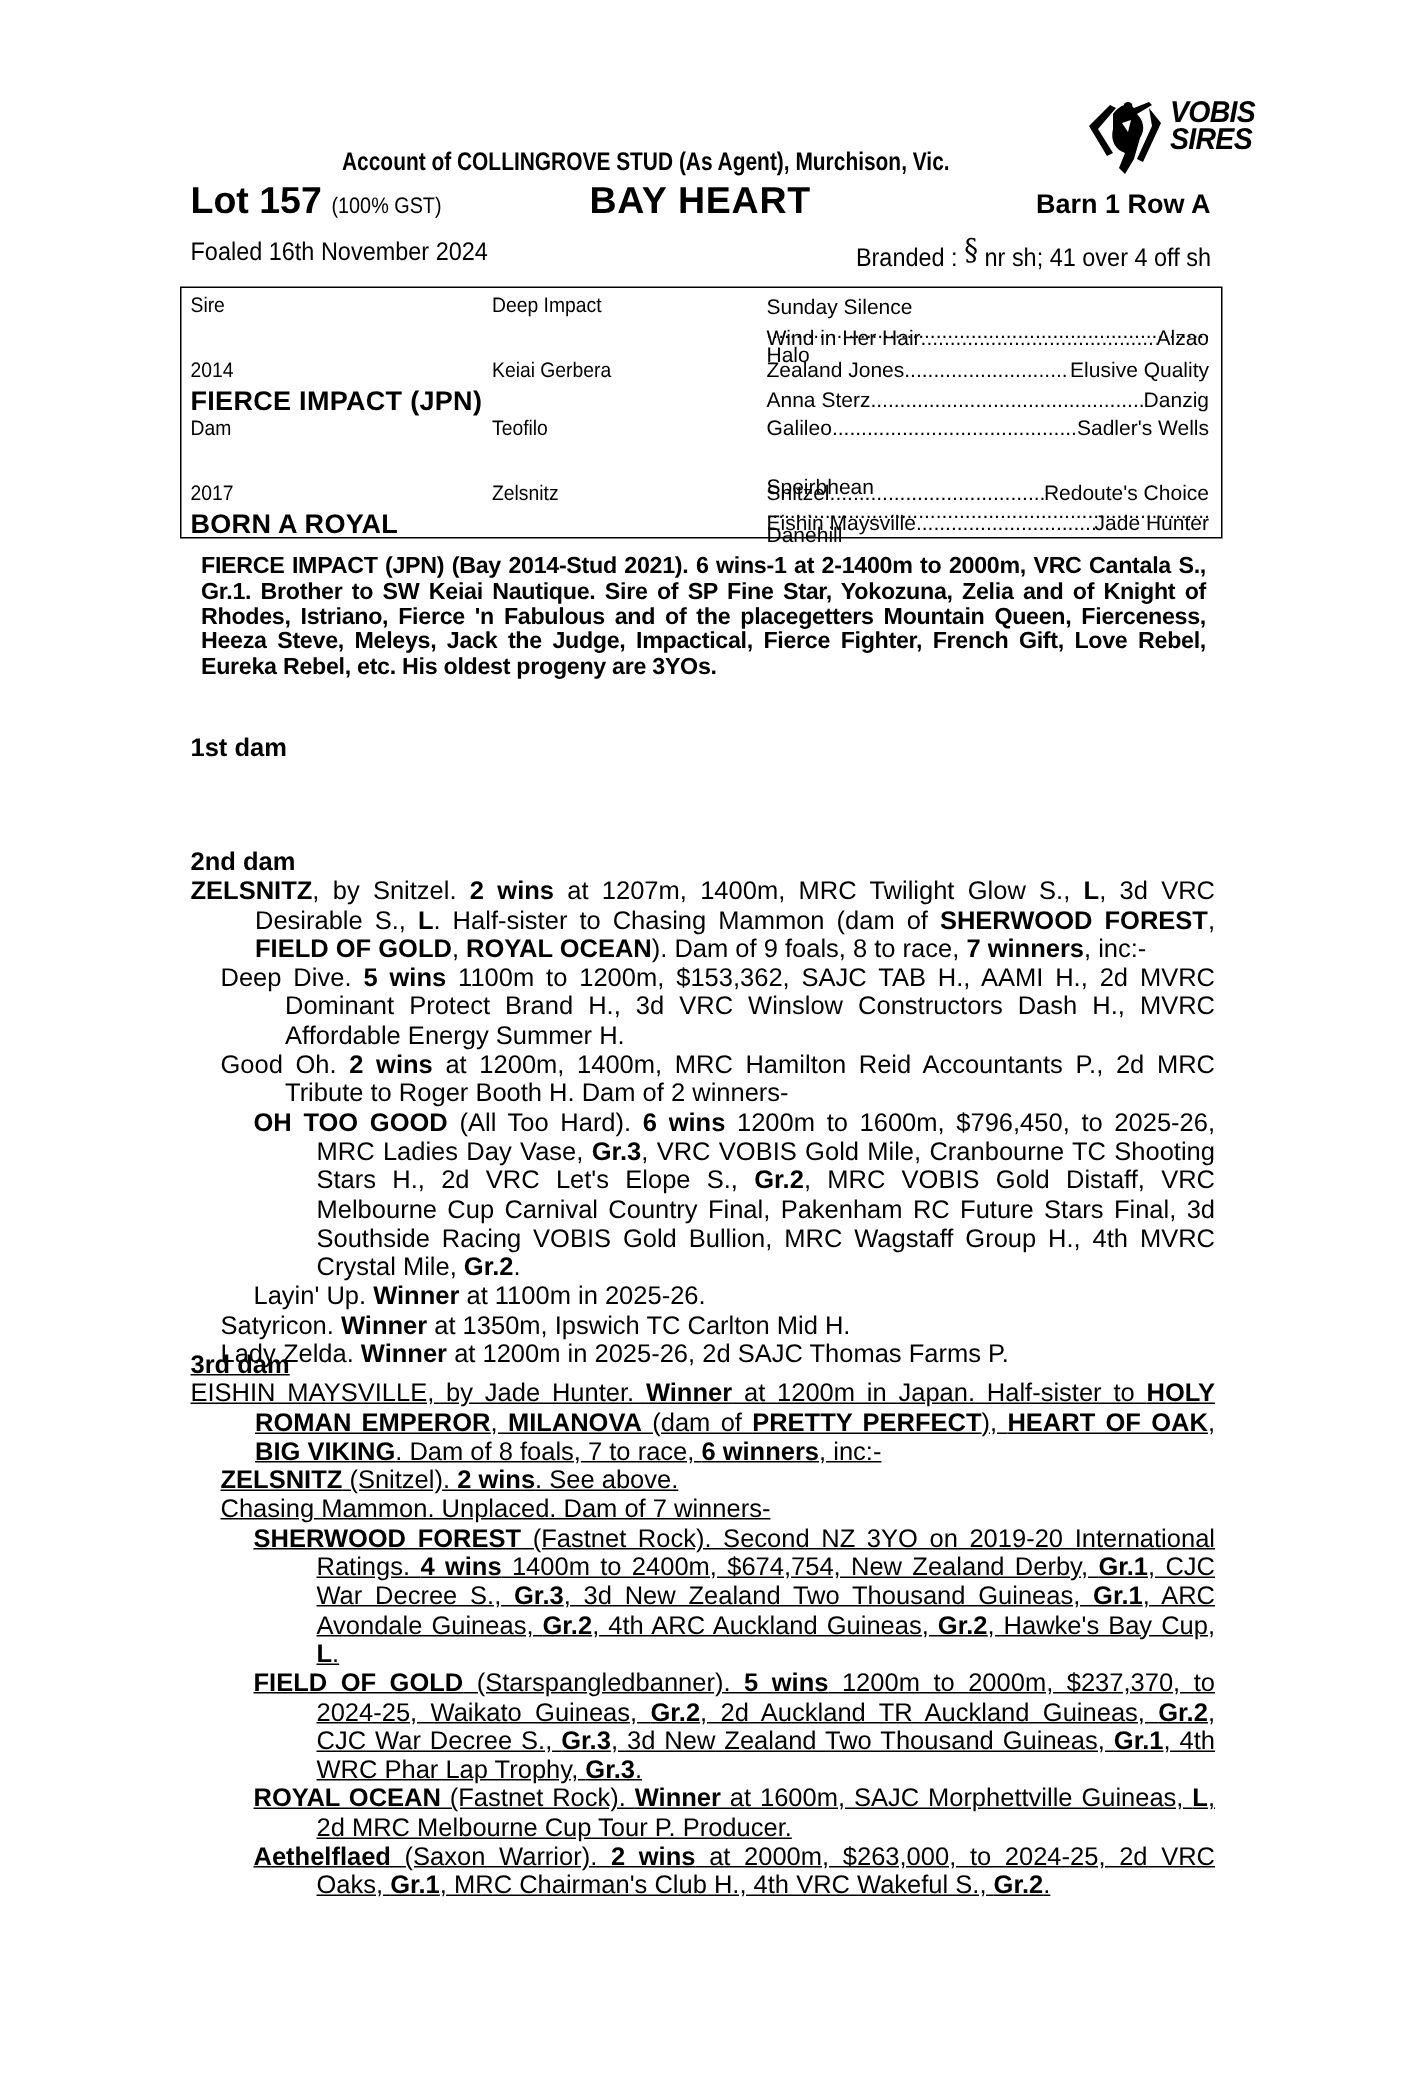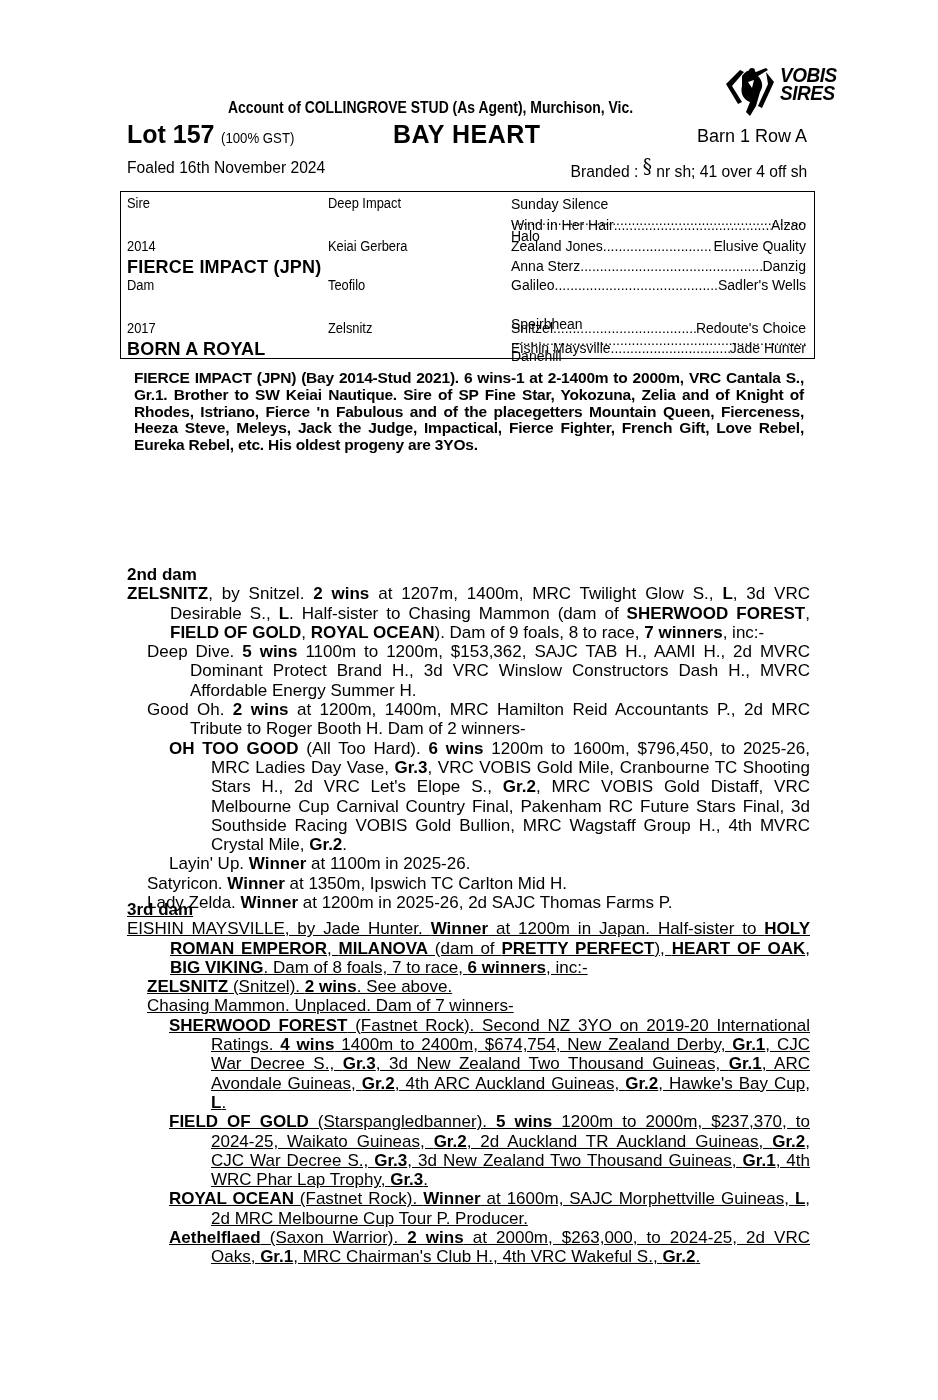--- a/index.html
+++ b/index.html
@@ -8,21 +8,21 @@
 
   .logo { position:absolute; left:722px; top:62px; width:140px; height:56px; }
   .logo-text { position:absolute; left:58px; top:4px; font-family:"Liberation Sans", sans-serif; font-weight:bold; font-style:italic; font-size:20px; line-height:18px; letter-spacing:-0.5px; transform:scaleX(0.95); transform-origin:left; }
 
   .account { position:absolute; left:228px; top:98px; font-family:"Liberation Sans", sans-serif; font-weight:bold; font-size:17px; transform:scaleX(0.82); transform-origin:left; white-space:nowrap; }
 
   .lot-row { position:absolute; left:127px; top:120px; width:680px; height:32px; }
   .lot-num { position:absolute; left:0; top:0; font-weight:bold; font-size:25px; white-space:nowrap; }
   .lot-gst { font-weight:normal; font-size:15px; transform:scaleX(0.88); display:inline-block; transform-origin:left; }
   .lot-type { position:absolute; left:266px; top:0; font-weight:bold; font-size:25px; letter-spacing:0.5px; }
-  .lot-barn { position:absolute; right:0; top:6px; font-weight:normal; font-size:18px; }
+  .lot-barn { position:absolute; right:0; top:6px; font-weight:bold; font-size:18px; }
 
   .foaled-row { position:absolute; left:127px; top:158px; width:680px; height:24px; font-size:17px; }
   .foaled { position:absolute; left:0; top:0; transform:scaleX(0.92); transform-origin:left; white-space:nowrap; }
   .brand { position:absolute; right:0; top:0; white-space:nowrap; transform:scaleX(0.92); transform-origin:right; }
   .brand-glyph { font-family:"DejaVu Serif", serif; font-size:20px; position:relative; top:-4px; }
 
   .pedigree { position:absolute; left:120px; top:191px; width:695px; height:168px; border:1.5px solid #000; box-sizing:border-box; }
   .ped-cell { position:absolute; font-size:14px; white-space:nowrap; }
   .ped-lbl { transform:scaleX(0.92); transform-origin:left; }
   .ped-big { font-weight:bold; font-size:18px; letter-spacing:0.2px;margin-top:43px; }
@@ -132,20 +132,21 @@
     <div class="ped-gg" style="top:148px;">
         <span class="n">Eishin Maysville</span>
         <span class="dots"></span>
         <span class="s">Jade Hunter</span>
       </div>
   </div>
 
   <div class="sire-notes">FIERCE IMPACT (JPN) (Bay 2014-Stud 2021). 6 wins-1 at 2-1400m to 2000m, VRC Cantala S., Gr.1. Brother to SW Keiai Nautique. Sire of SP Fine Star, Yokozuna, Zelia and of Knight of Rhodes, Istriano, Fierce 'n Fabulous and of the placegetters Mountain Queen, Fierceness, Heeza Steve, Meleys, Jack the Judge, Impactical, Fierce Fighter, French Gift, Love Rebel, Eureka Rebel, etc. His oldest progeny are 3YOs.</div>
 
   <div class="section" style="top:489px;">
+    <div class="section-head">1st dam</div>
   </div>
 
   <div class="section" style="top:565px;">
     <div class="section-head">2nd dam</div>
     <div class="para lvl0"><span class="b">ZELSNITZ</span><span>, by Snitzel. </span><span class="b">2 wins</span><span> at 1207m, 1400m, MRC Twilight Glow S., </span><span class="b">L</span><span>, 3d VRC Desirable S., </span><span class="b">L</span><span>. Half-sister to Chasing Mammon (dam of </span><span class="b">SHERWOOD FOREST</span><span>, </span><span class="b">FIELD OF GOLD</span><span>, </span><span class="b">ROYAL OCEAN</span><span>). Dam of 9 foals, 8 to race, </span><span class="b">7 winners</span><span>, inc:-</span></div>
     <div>
         <div class="para lvl1"><span>Deep Dive. </span><span class="b">5 wins</span><span> 1100m to 1200m, $153,362, SAJC TAB H., AAMI H., 2d MVRC Dominant Protect Brand H., 3d VRC Winslow Constructors Dash H., MVRC Affordable Energy Summer H.</span></div>
         <div class="para lvl1"><span>Good Oh. </span><span class="b">2 wins</span><span> at 1200m, 1400m, MRC Hamilton Reid Accountants P., 2d MRC Tribute to Roger Booth H. Dam of 2 winners-</span></div>
         <div class="para lvl2"><span class="b">OH TOO GOOD</span><span> (All Too Hard). </span><span class="b">6 wins</span><span> 1200m to 1600m, $796,450, to 2025-26, MRC Ladies Day Vase, </span><span class="b">Gr.3</span><span>, VRC VOBIS Gold Mile, Cranbourne TC Shooting Stars H., 2d VRC Let's Elope S., </span><span class="b">Gr.2</span><span>, MRC VOBIS Gold Distaff, VRC Melbourne Cup Carnival Country Final, Pakenham RC Future Stars Final, 3d Southside Racing VOBIS Gold Bullion, MRC Wagstaff Group H., 4th MVRC Crystal Mile, </span><span class="b">Gr.2</span><span>.</span></div>
         <div class="para lvl1 lvl-layin" style="padding-left: 84px; text-indent: -42px;"><span>Layin' Up. </span><span class="b">Winner</span><span> at 1100m in 2025-26.</span></div>

